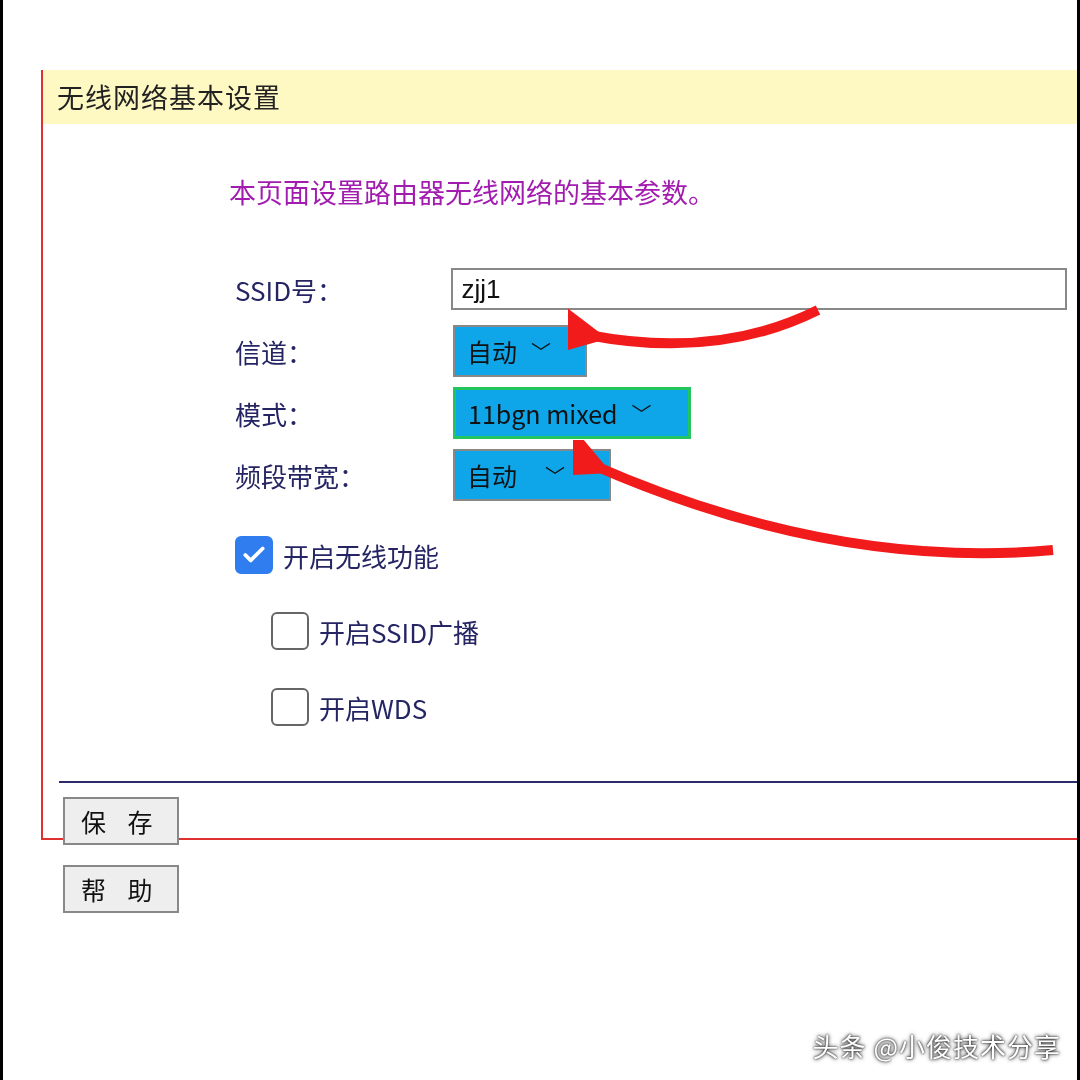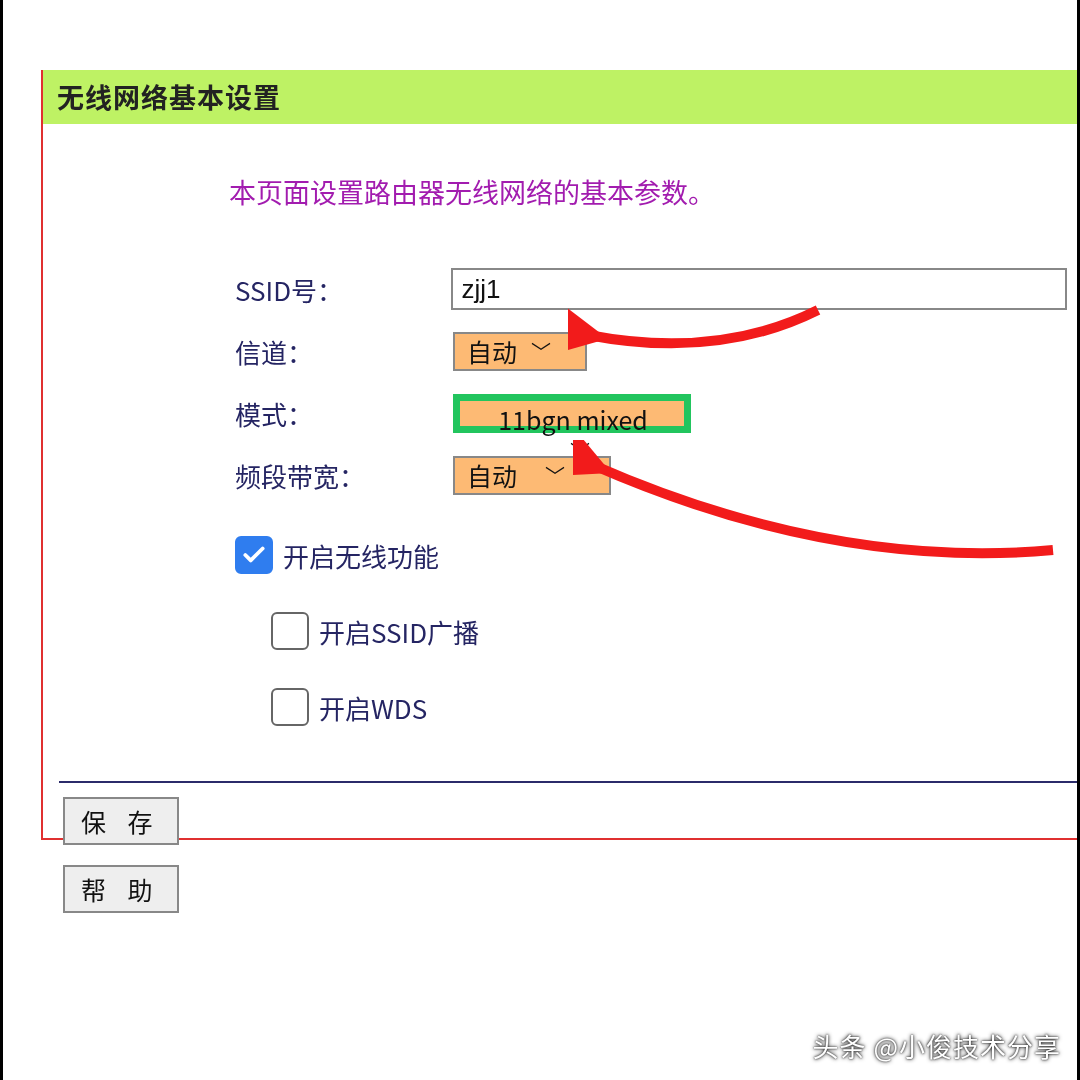--- a/index.html
+++ b/index.html
@@ -2,31 +2,31 @@
 <html><head>
 <meta charset="utf-8">
 <style>
   html,body{margin:0;padding:0;width:1080px;height:1080px;background:#fff;
     font-family:"Microsoft YaHei","PingFang SC","Noto Sans CJK SC",sans-serif;}
   .frame{position:absolute;left:0;top:0;width:1080px;height:1080px;
     border-left:3px solid #000;border-right:3px solid #000;box-sizing:border-box;}
   .panel{position:absolute;left:38px;top:70px;right:0;height:770px;
     border:2px solid #e03030;border-right:none;box-sizing:border-box;background:#fff;}
   .panel-title{position:absolute;left:0;top:-2px;right:0;height:54px;line-height:54px;
-    background:#bef264;color:#222;font-size:27px;padding-left:14px;letter-spacing:1px;font-weight:bold;}
+    background:#fef9c3;color:#222;font-size:27px;padding-left:14px;letter-spacing:1px;}
   .sep{position:absolute;left:16px;right:0;top:709px;height:0;border-top:2px solid #2b2b6a;}
   .description{position:absolute;left:186px;top:100px;color:#a21caf;font-size:27px;}
   .form{position:absolute;left:192px;top:186px;right:10px;color:#252563;font-size:26px;}
   .row{display:flex;align-items:center;height:62px;}
   .lbl{width:218px;}
   .ssid-input{height:42px;width:620px;font-size:26px;padding:11px 8px;
     border:2px solid #888;box-sizing:border-box;color:#111;}
-  .select{display:inline-flex;align-items:center;height:39px;border:2px solid #888;
-    background:#fdba74;padding:0 10px 0 12px;box-sizing:border-box;color:#111;font-size:25px;}
-  .select.hi{border:7px solid #22c55e;flex-direction:column;}
+  .select{display:inline-flex;align-items:center;height:52px;border:2px solid #888;
+    background:#0ea5e9;padding:0 10px 0 12px;box-sizing:border-box;color:#111;font-size:25px;}
+  .select.hi{border:3px solid #22c55e;}
   .chev{margin-left:14px;font-size:20px;}
   .cb-row{display:flex;align-items:flex-end;height:54px;margin-top:14px;}
   .cb-row + .cb-row{margin-top:22px;padding-left:36px;}
   .cb{width:38px;height:38px;border:2px solid #666;border-radius:6px;background:#fff;
     display:flex;align-items:center;justify-content:center;margin-right:10px;box-sizing:border-box;}
   .cb.checked{background:#2f7def;border-color:#2f7def;}
   .cb.checked svg{display:block;}
   .cb svg{display:none;}
   .btns{position:absolute;left:60px;top:797px;display:flex;gap:20px;flex-direction:column;}
   .btn{height:44px;padding:0 16px;border:2px solid #888;background:#eee;color:#111;

